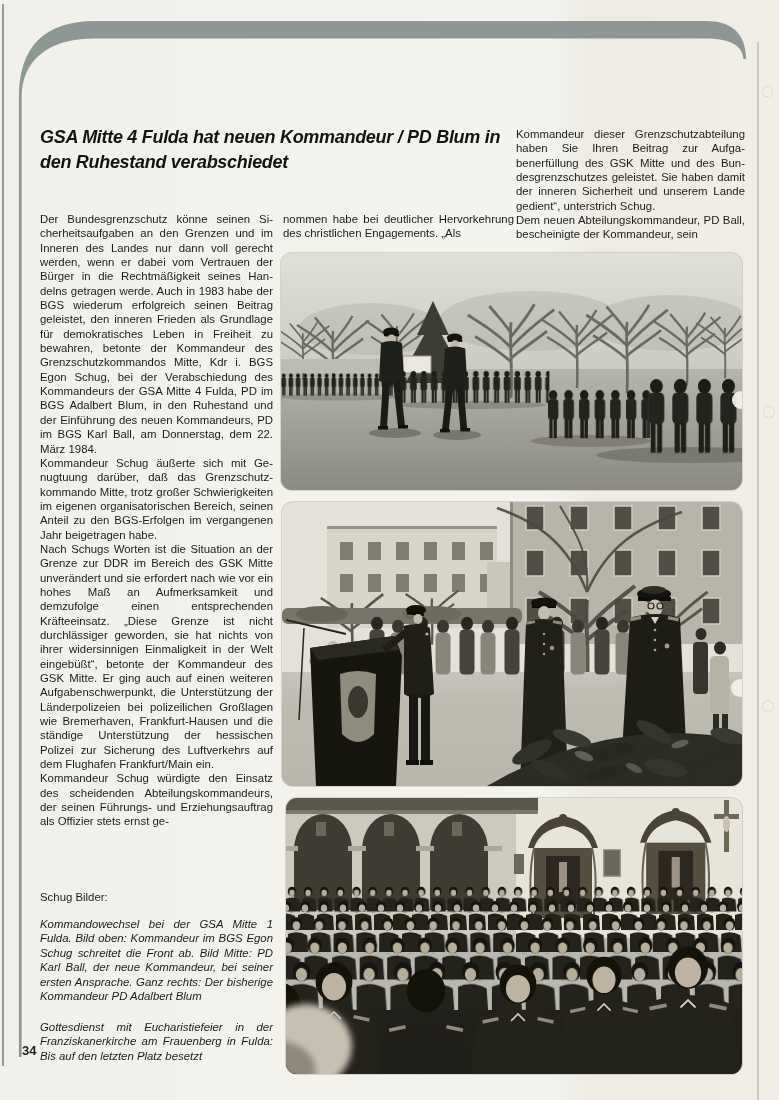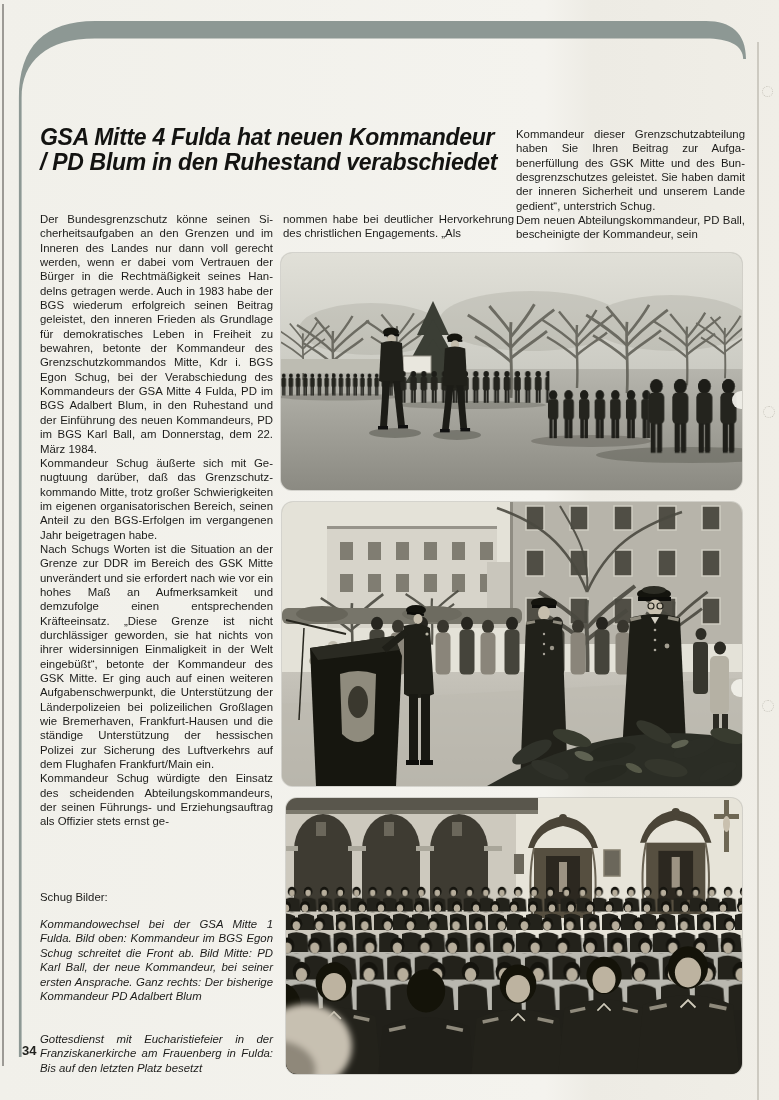--- a/index.html
+++ b/index.html
@@ -6,37 +6,37 @@
   .page{
     position:relative;width:779px;height:1100px;margin:0 auto;
     background:linear-gradient(90deg,#f1f0ea 0,#f4f3ee 70%,#edebe4 76%,#f0eee7 100%);
     font-family:"Liberation Sans",sans-serif;color:#1c1c1a;overflow:hidden;
   }
   .edge-left{position:absolute;left:2px;top:4px;width:2px;height:1062px;background:#55544e;opacity:.55;}
   .edge-right{position:absolute;left:757px;top:42px;width:2px;height:1058px;background:#cdcac1;}
   .frame-svg{position:absolute;left:0;top:0;}
   .title{
     position:absolute;left:40px;top:125px;width:464px;margin:0;
-    font-size:23px;line-height:25px;font-weight:bold;font-style:italic;
+    font-size:18px;line-height:25px;font-weight:bold;font-style:italic;
     color:#131311;letter-spacing:-0.3px;hyphens:manual;
   }
   .body-col{position:absolute;font-size:11.4px;line-height:14.35px;text-align:justify;hyphens:manual;}
   .body-col p{margin:0;}
   #col1{left:40px;top:212px;width:233px;}
   #col2{left:283px;top:212px;width:231px;}
   #col3{left:516px;top:127px;width:229px;}
   .photo{position:absolute;border-radius:11px;overflow:hidden;background:#b9b8b0;box-shadow:0 0 0 1px rgba(120,118,110,.25);}
   #photo1{left:281px;top:253px;width:461px;height:237px;}
   #photo2{left:282px;top:502px;width:460px;height:284px;}
   #photo3{left:286px;top:798px;width:456px;height:276px;}
   .photo svg{display:block;width:100%;height:100%;}
   .captions{position:absolute;left:40px;top:890px;width:233px;font-size:11.4px;line-height:14.5px;}
   .captions .cap-head{margin:0 0 12px 0;font-style:normal;}
   .captions p.cap{margin:0;font-style:italic;text-align:justify;hyphens:manual;}
-  .captions p.cap2{margin-top:28px;}
+  .captions p.cap2{margin-top:16px;}
   .pageno{position:absolute;left:22px;top:1043px;font-size:13px;font-weight:bold;color:#22221f;}
   .speck{position:absolute;border:1.5px dotted #b9b6ac;border-radius:50%;opacity:.7;}
 </style>
 </head>
 <body>
 
 <div class="page">
 
   <div class="edge-left"></div>
   <div class="edge-right"></div>

